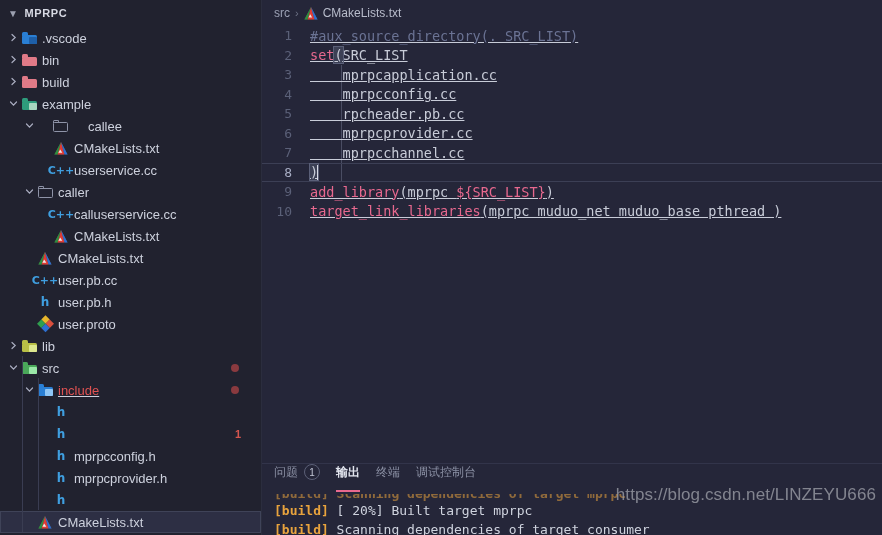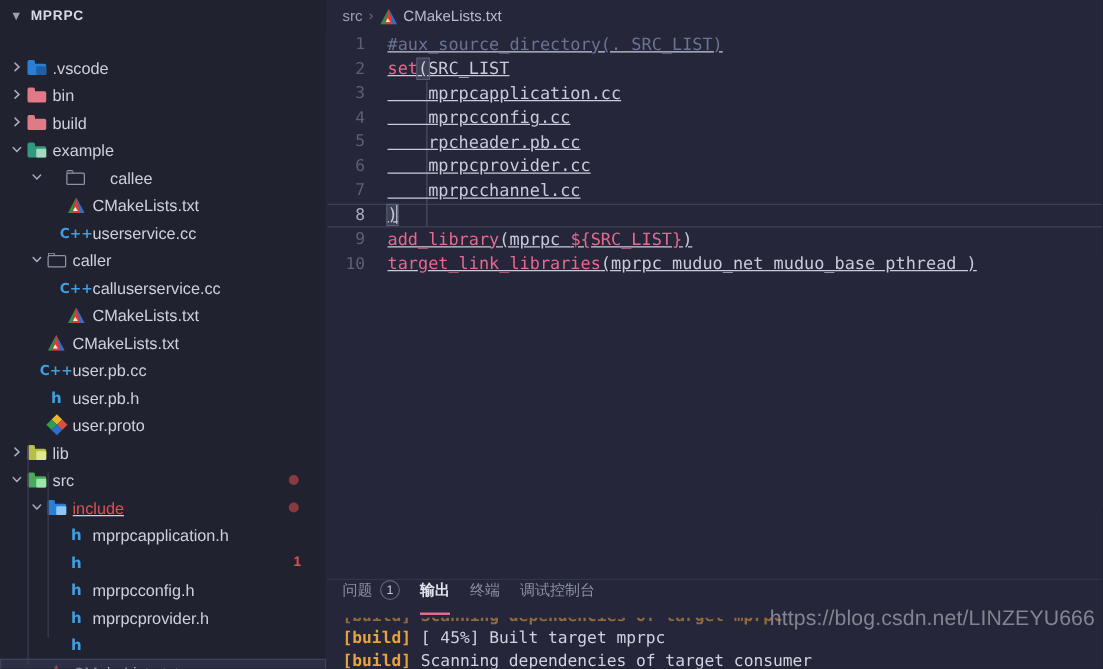--- a/index.html
+++ b/index.html
@@ -127,21 +127,21 @@
 <body>
 
 <div id="app">
 
   <div id="sidebar">
     <div class="sb-title">
       <span class="chev">▼</span>
       <span>MPRPC</span>
     </div>
     <div class="sb-tree" id="tree">
-        <div class="row" style="padding-left: 6px; margin-top: 16px;">
+        <div class="row" style="padding-left: 6px;">
           <span class="twisty"><svg width="9" height="9" viewBox="0 0 9 9">
               <path d="M3 1.5 L6.2 4.5 L3 7.5" stroke="#a9adc0" stroke-width="1.2" fill="none" stroke-linecap="round"></path>
             </svg></span>
           <span class="ico">
             <span style="display:block;width:15px;height:12px;position:relative">
               <span style="position:absolute;left:0;top:0;width:6.5px;height:3.5px;background:#2a7fd4;border-radius:1.5px 1.5px 0 0"></span>
               <span style="position:absolute;left:0;top:2.5px;width:15px;height:9.5px;background:#2a7fd4;border-radius:1.5px"></span>
               <span style="position:absolute;right:0px;bottom:0px;width:8px;height:7px;background:#1e5fa8;border-radius:1px;font-size:6px;line-height:7px;text-align:center;color:#fff;font-family:'DejaVu Sans',sans-serif"></span>
             </span>
           </span>
@@ -326,21 +326,20 @@
             </span>
           </span>
           <span class="lbl">include</span>
           <span class="badge-dot"></span>
         </div>
         <div class="row" style="padding-left: 38px;">
           <span class="twisty"></span>
           <span class="ico">
             <span class="hh">h</span>
           </span>
-          <span class="lbl">mprpcapplication.h</span>
         </div>
         <div class="row err" style="padding-left: 38px;">
           <span class="twisty"></span>
           <span class="ico">
             <span class="hh">h</span>
           </span>
           <span class="badge-num">1</span>
         </div>
         <div class="row" style="padding-left: 38px;">
           <span class="twisty"></span>
@@ -454,19 +453,19 @@
           </div>
           <div class="ptab">
             <span>终端</span>
           </div>
           <div class="ptab">
             <span>调试控制台</span>
           </div>
         </div>
       <div class="panel-body" id="pbody">
           <div class="tline clipped"><span style="color:#e8a33d;font-weight:bold">[build] Scanning dependencies of target mprpc</span></div>
-          <div class="tline"><span class="tag">[build]</span><span> [ 45%] Built target mprpc</span></div>
+          <div class="tline"><span class="tag">[build]</span><span> [ 20%] Built target mprpc</span></div>
           <div class="tline"><span class="tag">[build]</span><span> Scanning dependencies of target consumer</span></div>
         </div>
       <div class="watermark">https://blog.csdn.net/LINZEYU666</div>
     </div>
   </div>
 </div>
 
 </body></html>

